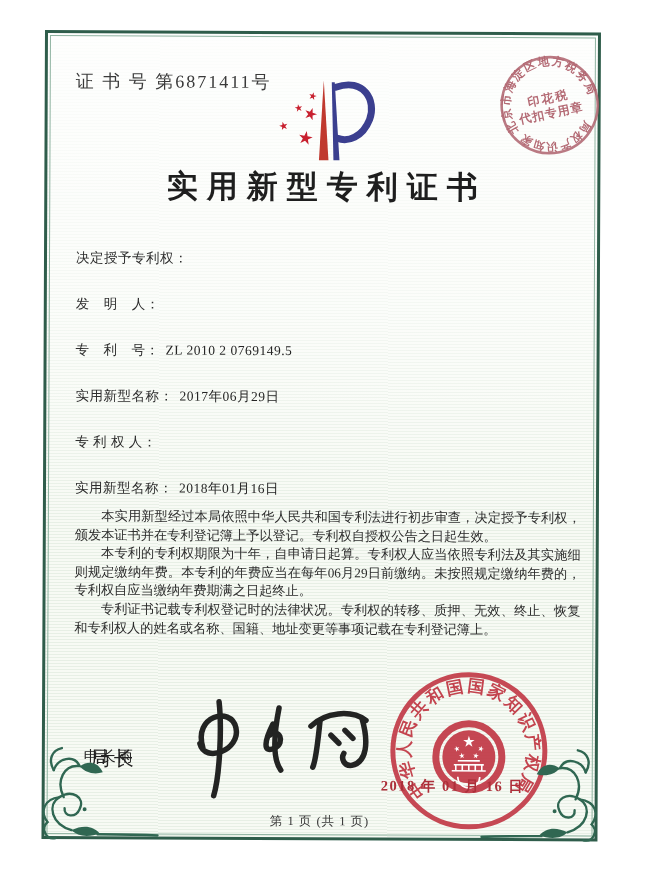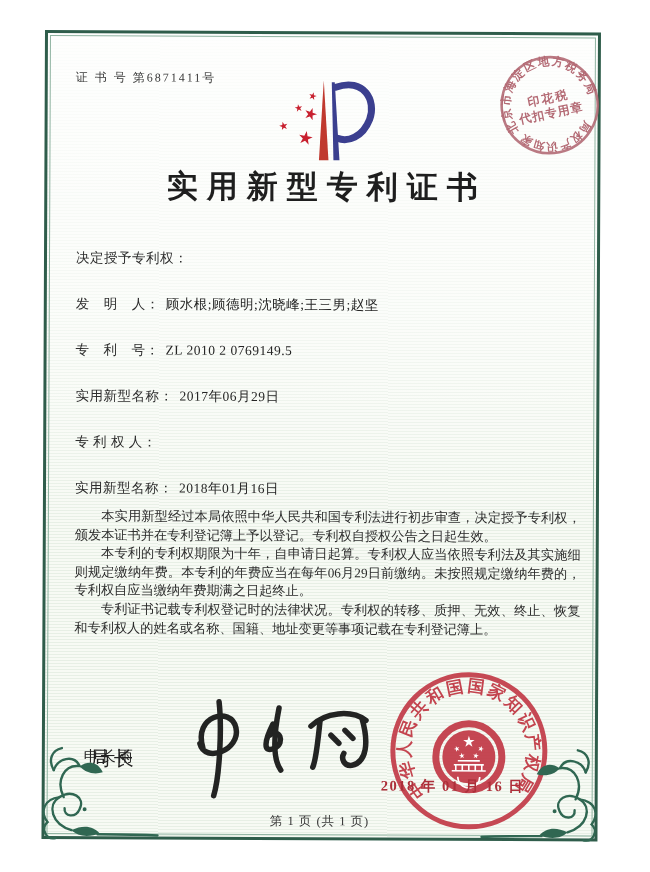--- a/index.html
+++ b/index.html
@@ -6,21 +6,21 @@
   .page{position:relative;width:650px;height:872px;background:#ffffff;overflow:hidden;
         font-family:"Liberation Serif","DejaVu Serif",serif;color:#2e2e2e;}
   .cert{position:absolute;left:45px;top:30px;width:556px;height:809px;
         border:3px solid #2f5d4b;box-sizing:border-box;
         transform:rotate(.25deg);transform-origin:top left;
         background:
           linear-gradient(180deg, rgba(255,255,255,.88) 0%, rgba(255,255,255,.55) 34%, rgba(255,255,255,0) 62%),
           repeating-linear-gradient(180deg,#e7efe5 0px,#e7efe5 1px,#f7faf4 1px,#f7faf4 3px);}
   .inner-line{position:absolute;inset:2px;border:1px solid #8fb3a1;pointer-events:none;}
   .abs{position:absolute;}
-  .cert-no{left:28px;top:36px;font-size:12px;letter-spacing:2px;color:#3a3a3a;}
+  .cert-no{left:28px;top:36px;font-size:18px;letter-spacing:2px;color:#3a3a3a;}
   .logo{left:215px;top:42px;width:118px;height:92px;}
   .tax-stamp{left:450px;top:18px;width:104px;height:104px;opacity:.86;transform:rotate(-12deg);}
   .tax-center{position:absolute;left:0;right:0;text-align:center;color:#a8525e;font-weight:bold;
               font-family:"Liberation Serif",serif;}
   .tax-l1{top:37px;font-size:12px;letter-spacing:2px;}
   .tax-l2{top:52px;font-size:12px;letter-spacing:1px;}
   .title{left:0;right:0;top:132px;text-align:center;font-size:31px;font-weight:bold;
          letter-spacing:9px;text-indent:9px;color:#1e1e1e;}
   .fields{left:29px;top:216px;width:500px;}
   .frow{display:flex;height:20px;margin-bottom:26px;font-size:13.5px;letter-spacing:.5px;
@@ -85,21 +85,20 @@
     </div>
 
     <div class="abs title">实用新型专利证书</div>
 
     <div class="abs fields">
       <div class="frow">
         <span class="flabel">决定授予专利权：</span>
       </div>
       <div class="frow">
         <span class="flabel">发　明　人：</span>
-        <span class="fvalue">顾水根;顾德明;沈晓峰;王三男;赵坚</span>
       </div>
       <div class="frow">
         <span class="flabel">专　利　号：</span>
         <span class="fvalue">ZL 2010 2 0769149.5</span>
       </div>
       <div class="frow">
         <span class="flabel">实用新型名称：</span>
         <span class="fvalue">2017年06月29日</span>
       </div>
       <div class="frow">

